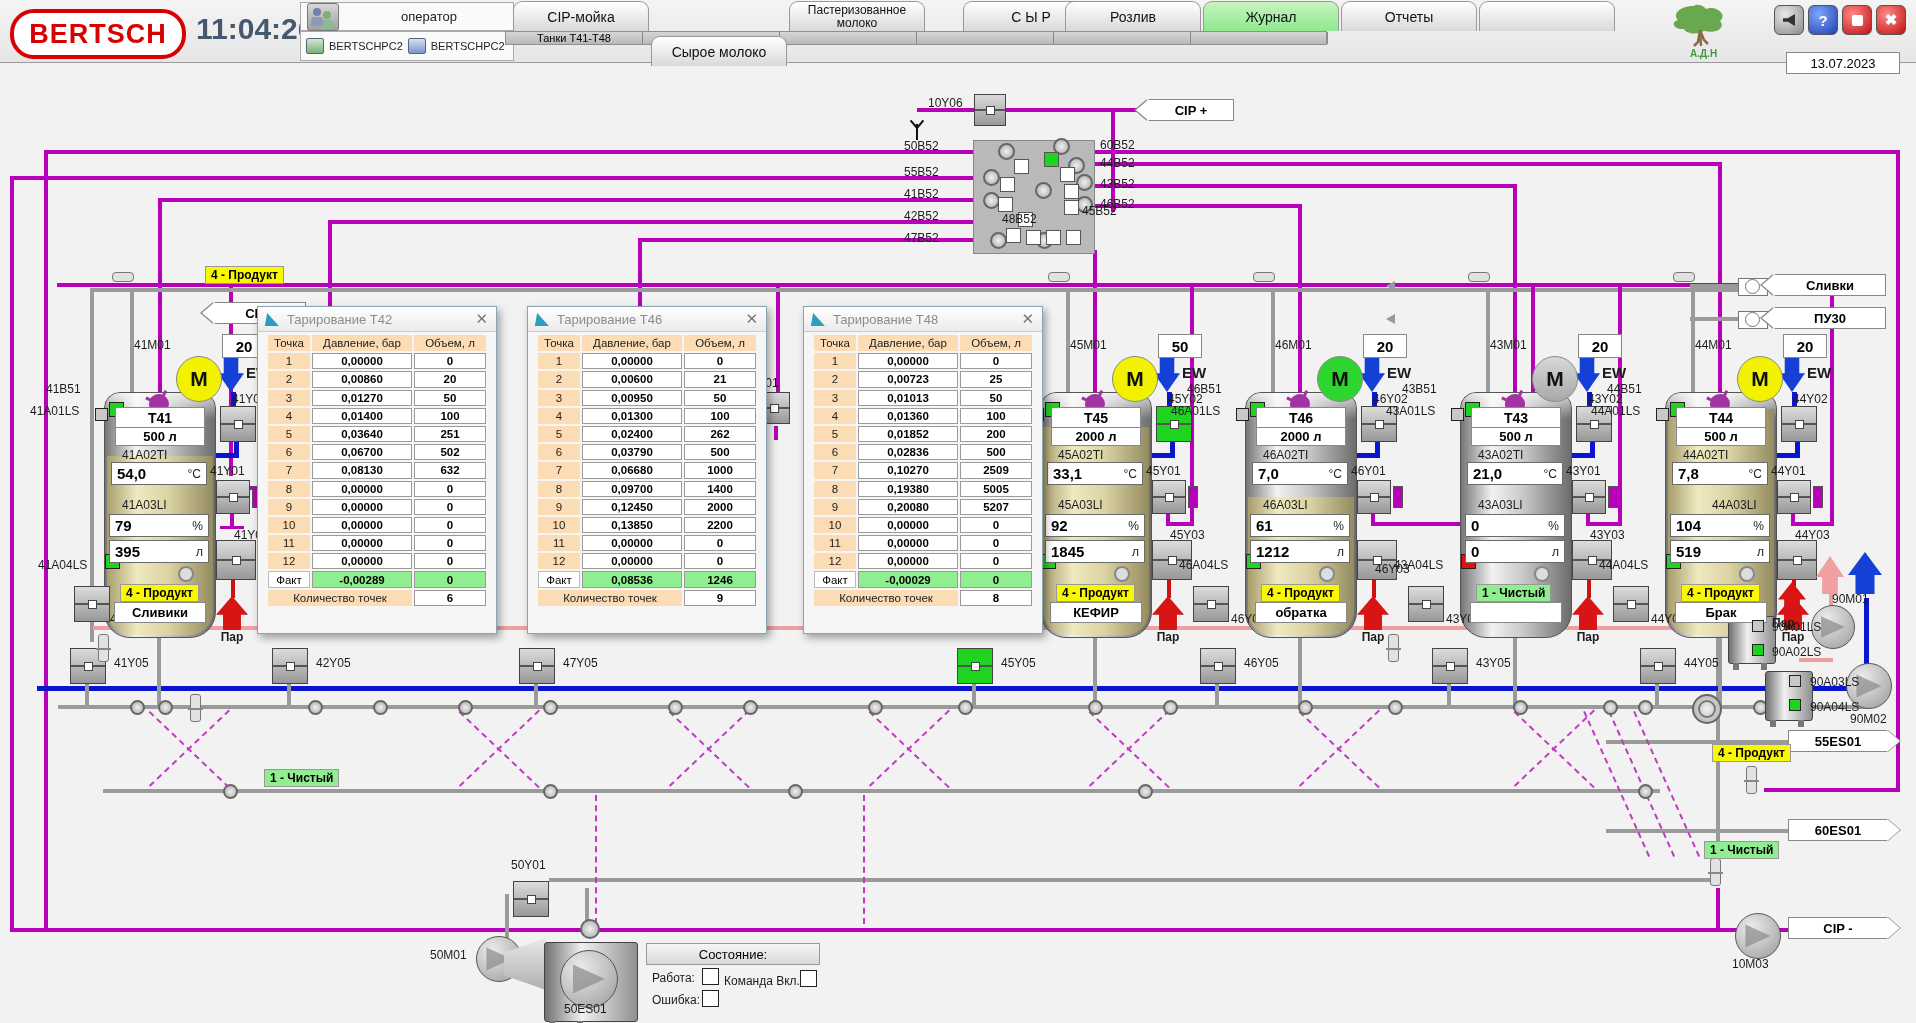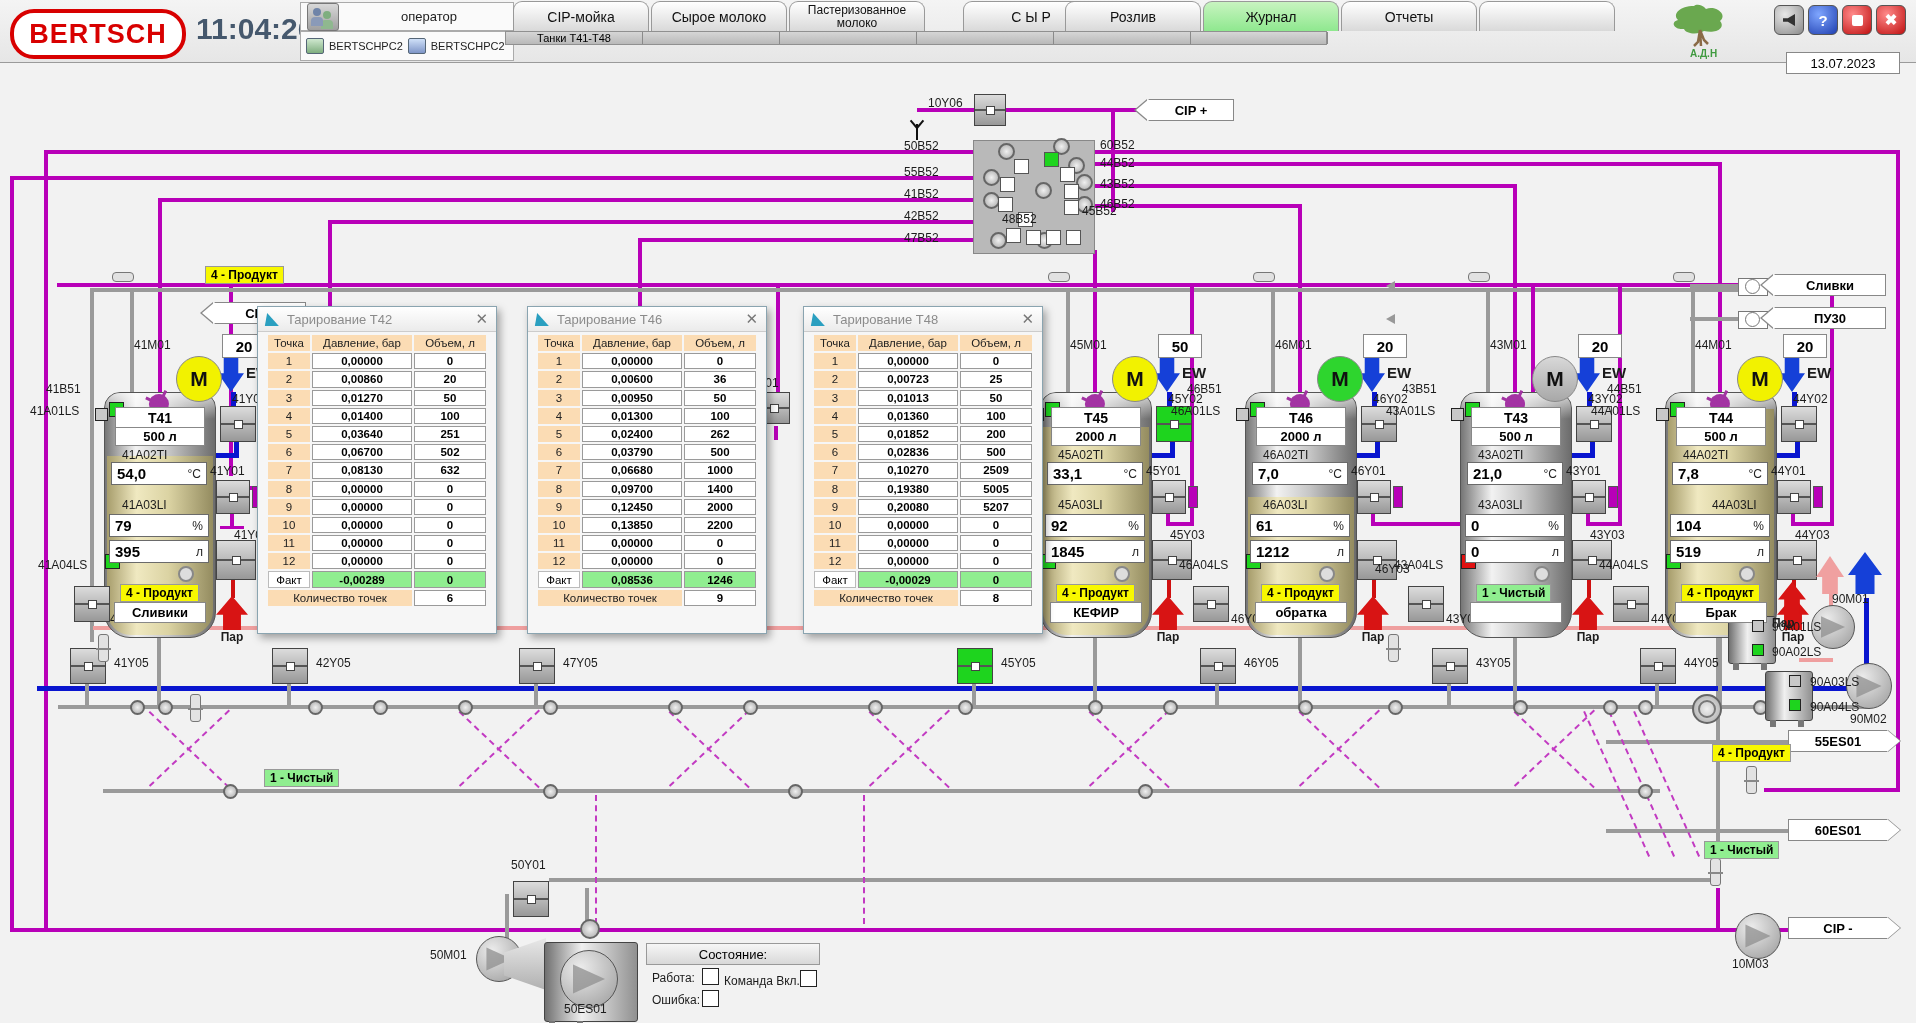--- a/index.html
+++ b/index.html
@@ -94,21 +94,21 @@
     <span style="flex:1;text-align:center">оператор</span>
   </div>
   <div class="hbox" style="left:300px;top:31px;width:212px;height:28px;font-size:11px">
     <span class="icon16"></span>
     <span>BERTSCHPC2</span>
     <span class="icon16 blue"></span>
     <span>BERTSCHPC2</span>
   </div>
   <div id="tabs">
       <div class="tab" style="left: 513px;">CIP-мойка</div>
-      <div class="tab" style="left: 651px;">Сырое молоко</div>
+      <div class="tab" style="left: 651px; margin-top: 35px;">Сырое молоко</div>
       <div class="tab two" style="left: 789px;">Пастеризованное молоко</div>
       <div class="tab" style="left: 927px; margin-left: 36px;">С Ы Р</div>
       <div class="tab" style="left: 1065px;">Розлив</div>
       <div class="tab active" style="left: 1203px;">Журнал</div>
       <div class="tab" style="left: 1341px;">Отчеты</div>
       <div class="tab" style="left: 1479px;"></div>
     </div>
   <div id="row2">
       <div class="cell" style="left: 0px;">Танки Т41-Т48</div>
       <div class="cell" style="left: 137px;"></div>
@@ -724,21 +724,21 @@
             <td class="h">Объем, л</td>
           </tr>
           <tr>
             <td class="h">1</td>
             <td class="d">0,00000</td>
             <td class="d">0</td>
           </tr>
           <tr>
             <td class="h">2</td>
             <td class="d">0,00600</td>
-            <td class="d">36</td>
+            <td class="d">21</td>
           </tr>
           <tr>
             <td class="h">3</td>
             <td class="d">0,00950</td>
             <td class="d">50</td>
           </tr>
           <tr>
             <td class="h">4</td>
             <td class="d">0,01300</td>
             <td class="d">100</td>

